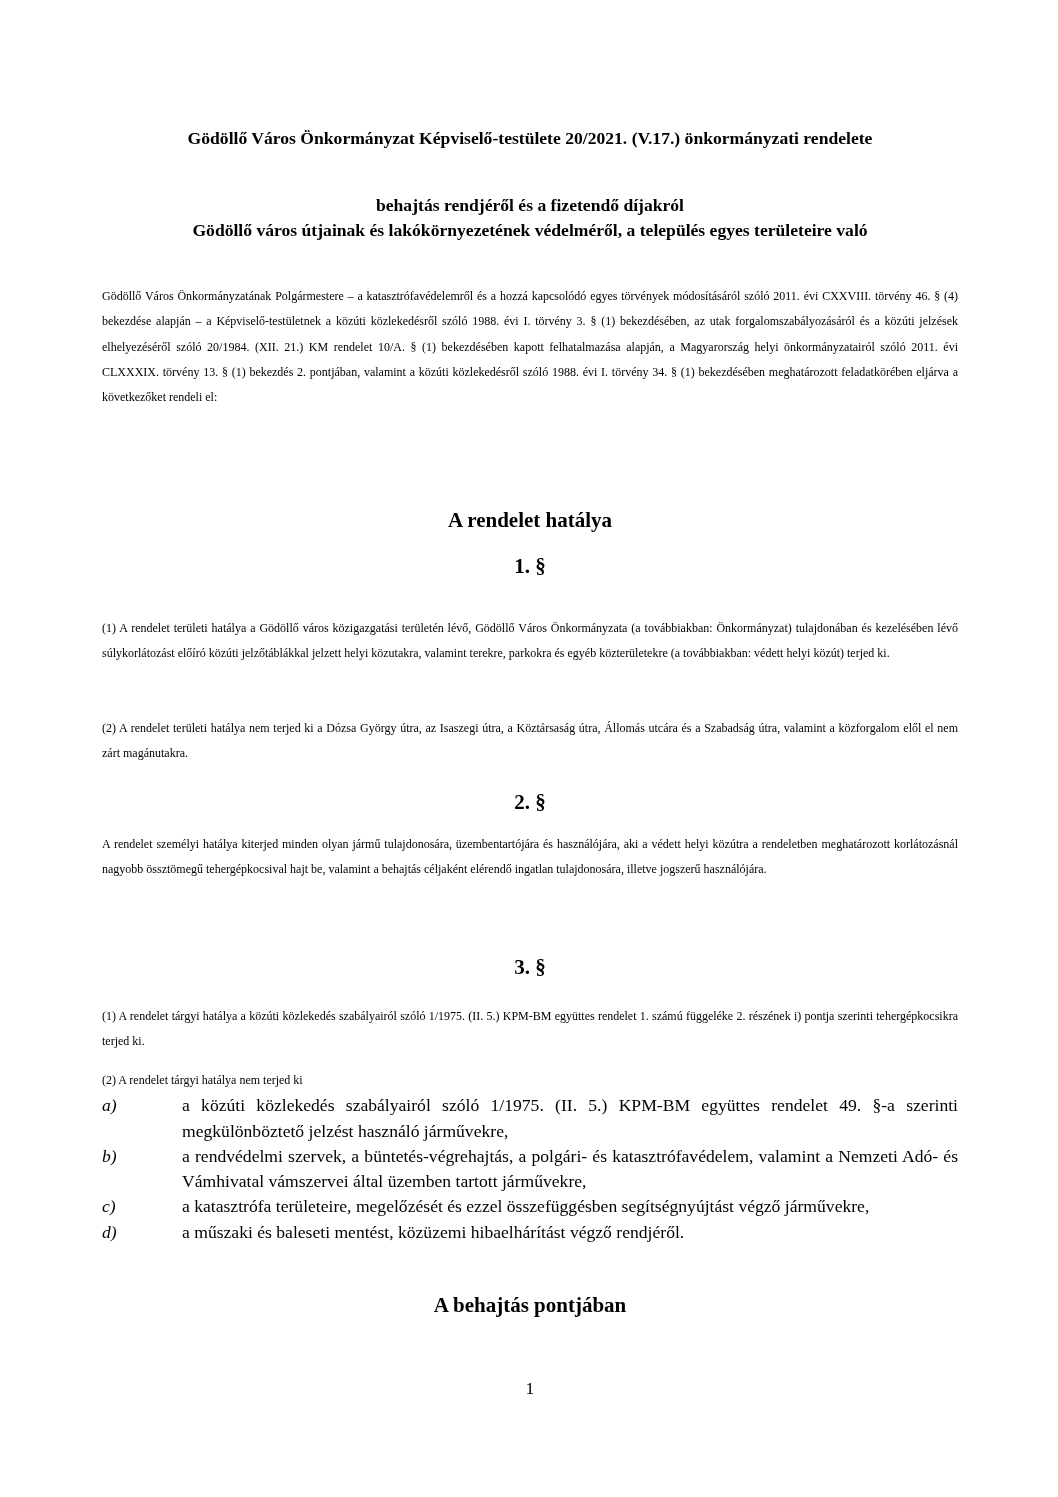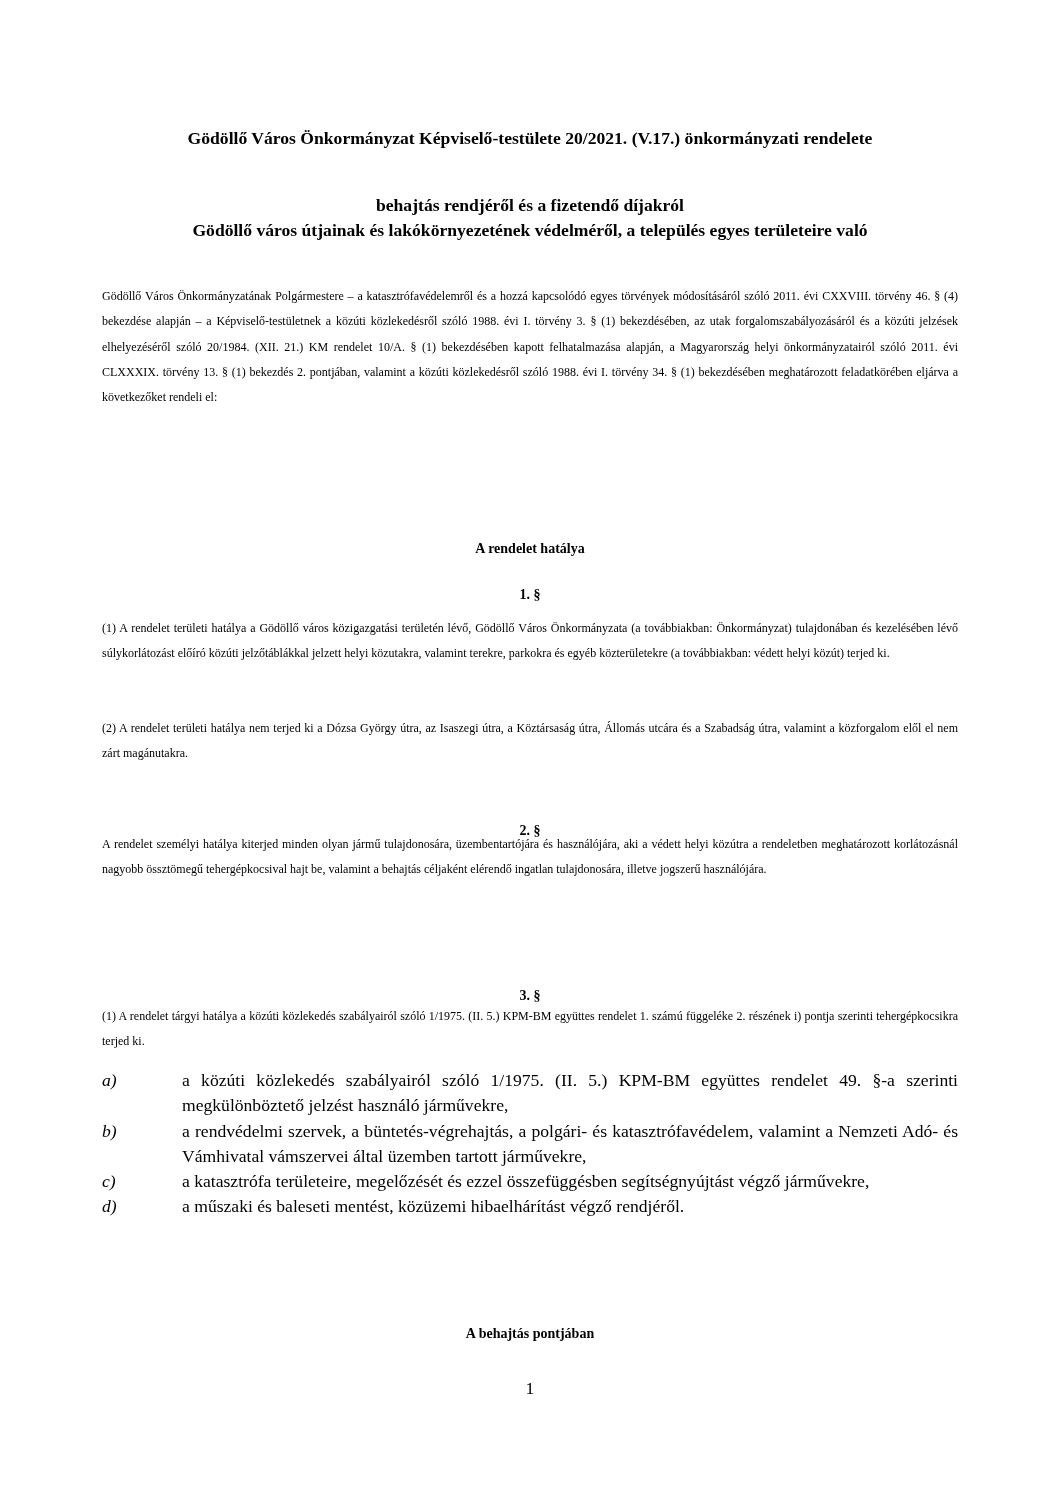--- a/index.html
+++ b/index.html
@@ -2,21 +2,21 @@
 <html><head>
   <meta charset="utf-8">
   <style>
     html, body { margin: 0; padding: 0; background: #ffffff; }
     body { width: 1058px; height: 1497px; position: relative; overflow: hidden;
            font-family: "Liberation Serif", "DejaVu Serif", serif; color: #000; }
     .page { position: absolute; left: 102px; top: 0; width: 856px; }
     .t-bold { font-weight: bold; text-align: center; font-size: 17.6px; line-height: 25px; }
     .p { font-size: 12px; line-height: 25.3px; text-align: justify; margin: 0; }
     .heading { position: absolute; left: 0; width: 856px; text-align: center; font-weight: bold;
-               font-size: 14px; line-height: 25px; margin-top: 28px; }
+               font-size: 21px; line-height: 25px; }
     .abs { position: absolute; left: 0; width: 856px; }
     .list-item { display: flex; font-size: 17.6px; line-height: 25.3px; }
     .list-marker { width: 46px; flex: 0 0 46px; font-style: italic; }
     .list-text { flex: 1; text-align: justify; margin-left: 34px; }
     .page-number { position: absolute; left: 0; width: 856px; text-align: center; font-size: 17.6px; }
   </style>
 </head>
 <body>
 
 <div class="page">
@@ -40,20 +40,21 @@
 
   <div class="heading" style="top:790px;">2. §</div>
 
   <p class="abs p" style="top:832px;">A rendelet személyi hatálya kiterjed minden olyan jármű tulajdonosára, üzembentartójára és használójára, aki a védett helyi közútra a rendeletben meghatározott korlátozásnál nagyobb össztömegű tehergépkocsival hajt be, valamint a behajtás céljaként elérendő ingatlan tulajdonosára, illetve jogszerű használójára.</p>
 
   <div class="heading" style="top:955px;">3. §</div>
 
   <p class="abs p" style="top:1004px;font-family:Liberation Serif, serif;">(1) A rendelet tárgyi hatálya a közúti közlekedés szabályairól szóló 1/1975. (II. 5.) KPM-BM együttes rendelet 1. számú függeléke 2. részének i) pontja szerinti tehergépkocsikra terjed ki.</p>
 
   <div class="abs" style="top:1068px;">
+    <div class="p">(2) A rendelet tárgyi hatálya nem terjed ki</div>
     <div class="list-item">
       <span class="list-marker">a)</span>
       <span class="list-text">a közúti közlekedés szabályairól szóló 1/1975. (II. 5.) KPM-BM együttes rendelet 49. §-a szerinti megkülönböztető jelzést használó járművekre,</span>
     </div>
     <div class="list-item">
       <span class="list-marker">b)</span>
       <span class="list-text">a rendvédelmi szervek, a büntetés-végrehajtás, a polgári- és katasztrófavédelem, valamint a Nemzeti Adó- és Vámhivatal vámszervei által üzemben tartott járművekre,</span>
     </div>
     <div class="list-item">
       <span class="list-marker">c)</span>

